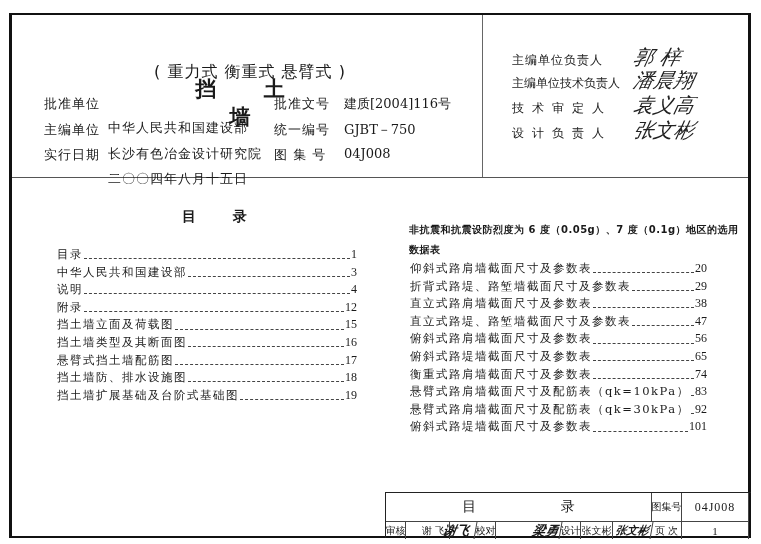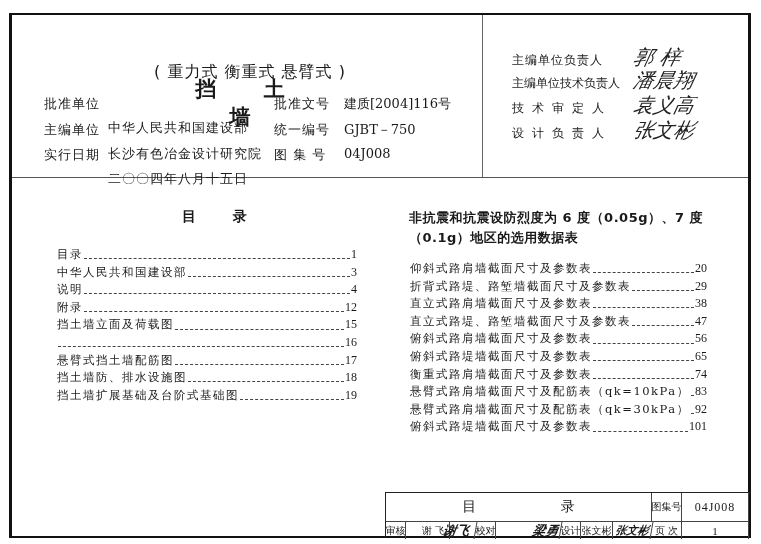--- a/index.html
+++ b/index.html
@@ -31,21 +31,21 @@
               font-family: "DejaVu Serif", serif; transform: skewX(-12deg); color: #222; }
 
   .toc-title { position: absolute; left: 182px; top: 208px; font-size: 14px; font-weight: bold;
                letter-spacing: 16px; font-family: "DejaVu Sans", sans-serif; }
   .toc { position: absolute; }
   .toc-item { display: flex; align-items: baseline; height: 17.6px; font-size: 11.5px; white-space: nowrap; }
   .toc-label { flex: 0 0 auto; letter-spacing: 1.5px; }
   .toc-dots { flex: 1 1 auto; border-bottom: 1px dashed #444; margin: 0 1px; height: 7px; align-self: center; }
   .toc-page { flex: 0 0 auto; font-family: "Liberation Serif", serif; font-size: 12px; }
 
-  .sec-heading { position: absolute; left: 409px; top: 208px; width: 330px; font-size: 13px; font-weight: bold;
+  .sec-heading { position: absolute; left: 409px; top: 220px; width: 330px; font-size: 10px; font-weight: bold;
                  line-height: 20px; font-family: "DejaVu Sans", sans-serif; letter-spacing: 0.5px; }
 
   .tb { position: absolute; left: 385px; top: 492px; width: 366px; height: 46px; border: 1px solid #222; border-bottom: none; border-right: none; }
   .tb-cell { position: absolute; border-right: 1px solid #444; font-size: 10px; display: flex; align-items: center; justify-content: center; white-space: nowrap; }
   .tb-title { left: 0; top: 0; width: 266px; height: 29px; border-bottom: 1px solid #444; font-size: 14px; letter-spacing: 40px; font-family: "DejaVu Sans", sans-serif; padding-left: 40px; }
   .tb-row2 { top: 29px; height: 17px; }
   .tb-sig { font-style: italic; font-size: 13px; transform: skewX(-10deg); font-weight: bold; }
 </style>
 </head>
 <body>
@@ -115,20 +115,21 @@
       <span class="toc-label">附录</span>
       <span class="toc-dots"></span>
       <span class="toc-page">12</span>
     </div>
   <div class="toc-item">
       <span class="toc-label">挡土墙立面及荷载图</span>
       <span class="toc-dots"></span>
       <span class="toc-page">15</span>
     </div>
   <div class="toc-item">
+      <span class="toc-label">挡土墙类型及其断面图</span>
       <span class="toc-dots"></span>
       <span class="toc-page">16</span>
     </div>
   <div class="toc-item">
       <span class="toc-label">悬臂式挡土墙配筋图</span>
       <span class="toc-dots"></span>
       <span class="toc-page">17</span>
     </div>
   <div class="toc-item">
       <span class="toc-label">挡土墙防、排水设施图</span>

